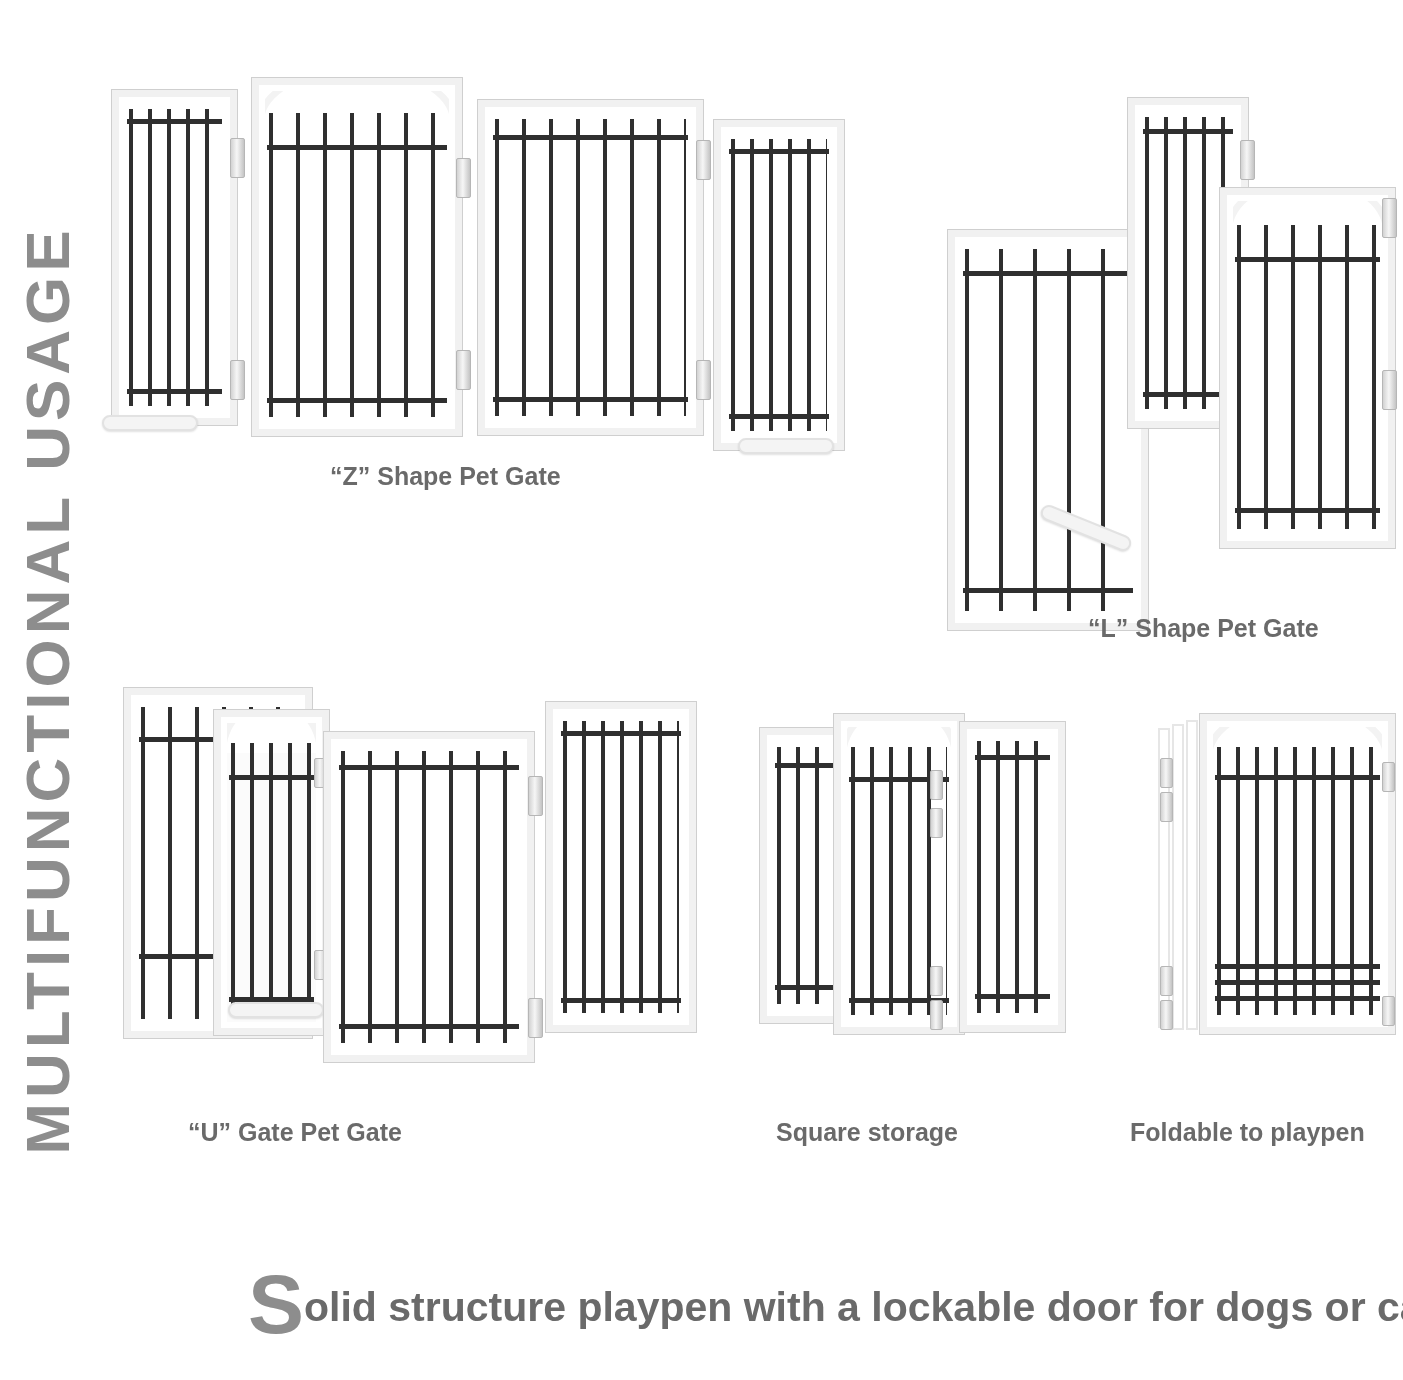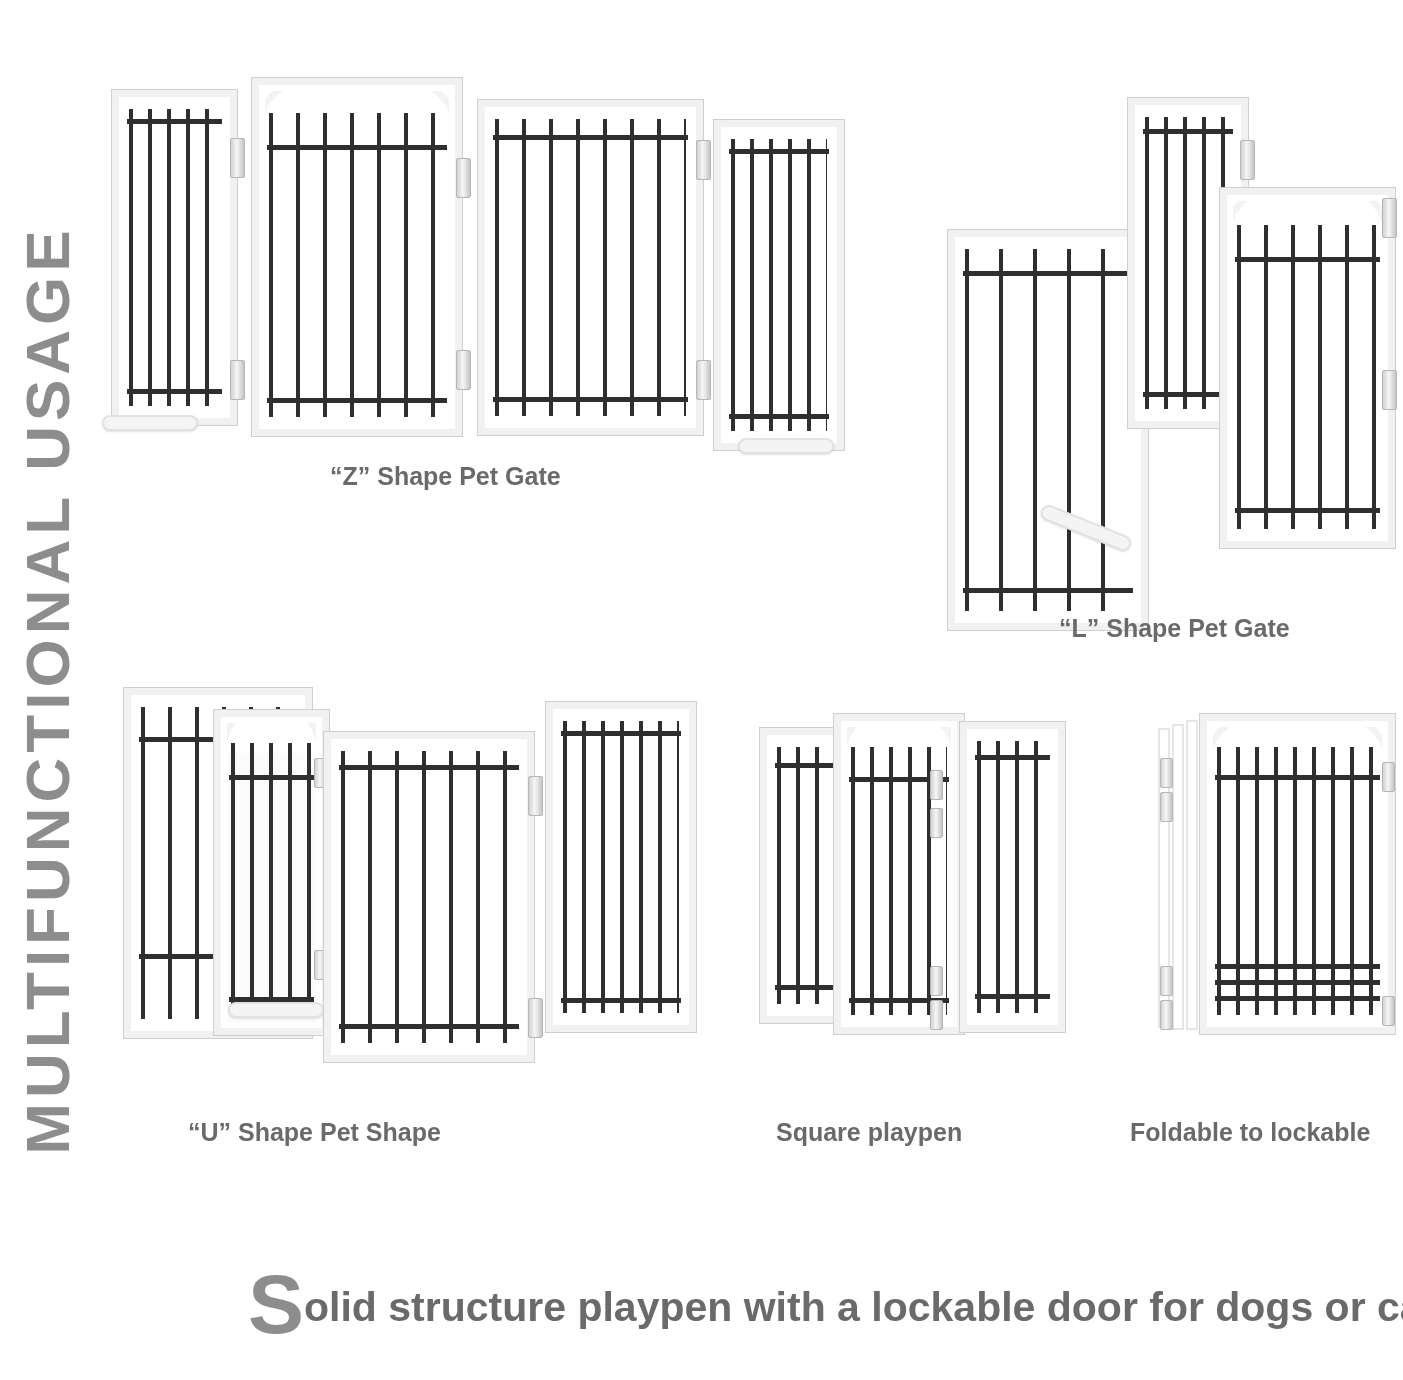--- a/index.html
+++ b/index.html
@@ -233,21 +233,21 @@
     <div class="bars" style="top:30px;"></div>
     <div class="hrail" style="top:62px;"></div>
     <div class="hrail" style="bottom:28px;"></div>
     <div class="frame-inner"></div>
   </div>
 
   <div class="hinge" style="left:452px; top:118px;"></div>
   <div class="hinge" style="left:452px; top:290px;"></div>
 </div>
 
-<div class="caption" style="left:1059px; top:614px;">“L” Shape Pet Gate</div>
+<div class="caption" style="left:1088px; top:614px;">“L” Shape Pet Gate</div>
 
 <div class="fig" style="left:118px; top:680px; width:590px; height:400px;">
 
   <div class="panel" style="left:6px; top:8px; width:188px; height:350px;">
     <div class="bars"></div>
     <div class="hrail" style="top:42px;"></div>
     <div class="hrail" style="bottom:72px;"></div>
     <div class="frame-inner"></div>
   </div>
 
@@ -274,21 +274,21 @@
   <div class="hinge" style="left:410px; top:318px;"></div>
 
   <div class="panel" style="left:428px; top:22px; width:150px; height:330px;">
     <div class="bars tight"></div>
     <div class="hrail" style="top:22px;"></div>
     <div class="hrail" style="bottom:22px;"></div>
     <div class="frame-inner"></div>
   </div>
 </div>
 
-<div class="caption" style="left:188px; top:1118px;">“U” Shape Pet Shape</div>
+<div class="caption" style="left:188px; top:1118px;">“U” Gate Pet Gate</div>
 
 <div class="fig" style="left:752px; top:700px; width:330px; height:360px;">
 
   <div class="panel" style="left:8px; top:28px; width:170px; height:295px;">
     <div class="bars tight"></div>
     <div class="hrail" style="top:28px;"></div>
     <div class="hrail" style="bottom:26px;"></div>
     <div class="frame-inner"></div>
   </div>
 
@@ -306,21 +306,21 @@
   <div class="hinge small" style="left:178px; top:300px;"></div>
 
   <div class="panel" style="left:208px; top:22px; width:105px; height:310px;">
     <div class="bars tight"></div>
     <div class="hrail" style="top:26px;"></div>
     <div class="hrail" style="bottom:26px;"></div>
     <div class="frame-inner"></div>
   </div>
 </div>
 
-<div class="caption" style="left:776px; top:1118px;">Square playpen</div>
+<div class="caption" style="left:776px; top:1118px;">Square storage</div>
 
 <div class="fig" style="left:1152px; top:700px; width:250px; height:360px;">
 
   <div class="stile" style="left:6px; top:28px; width:12px; height:300px;"></div>
   <div class="stile" style="left:20px; top:24px; width:12px; height:306px;"></div>
   <div class="stile" style="left:34px; top:20px; width:12px; height:310px;"></div>
 
   <div class="hinge small" style="left:8px; top:58px;"></div>
   <div class="hinge small" style="left:8px; top:92px;"></div>
   <div class="hinge small" style="left:8px; top:266px;"></div>
@@ -333,17 +333,17 @@
     <div class="hrail" style="bottom:58px;"></div>
     <div class="hrail" style="bottom:42px;"></div>
     <div class="hrail" style="bottom:26px;"></div>
     <div class="frame-inner"></div>
   </div>
 
   <div class="hinge small" style="left:230px; top:62px;"></div>
   <div class="hinge small" style="left:230px; top:296px;"></div>
 </div>
 
-<div class="caption" style="left:1130px; top:1118px;">Foldable to lockable</div>
+<div class="caption" style="left:1130px; top:1118px;">Foldable to playpen</div>
 
 <div class="tagline">
   <span class="drop">S</span><span class="rest">olid structure playpen with a lockable door for dogs or cats</span>
 </div>
 
 </body></html>

